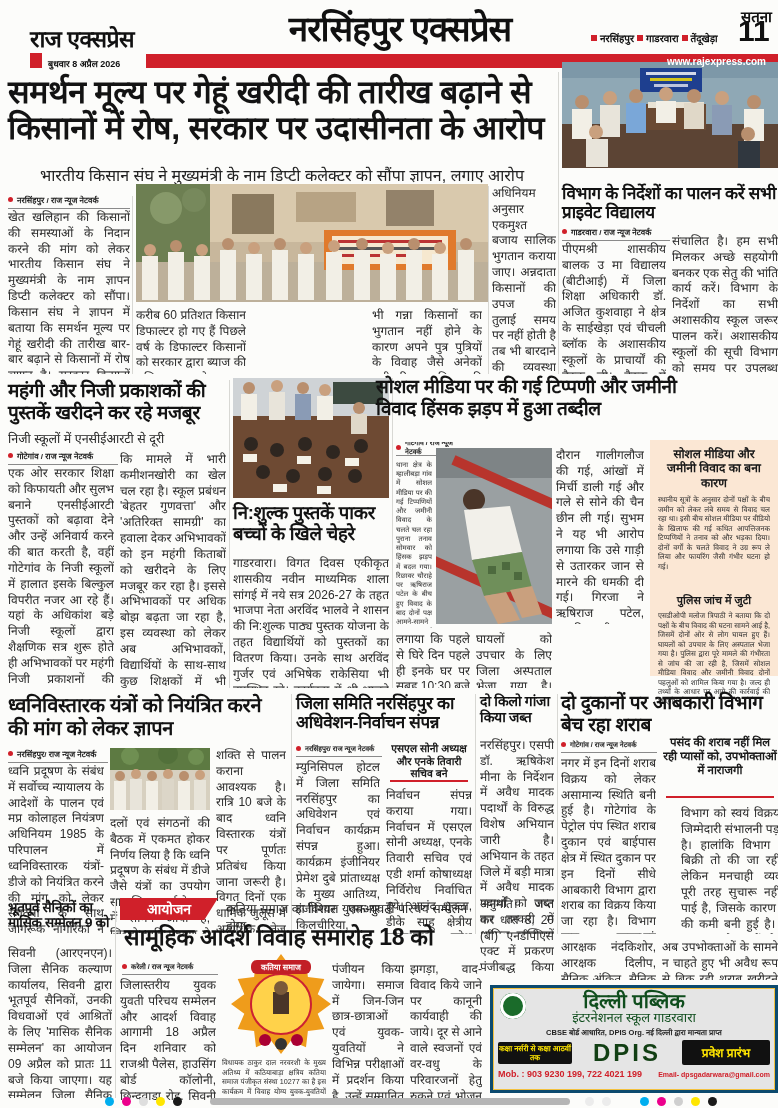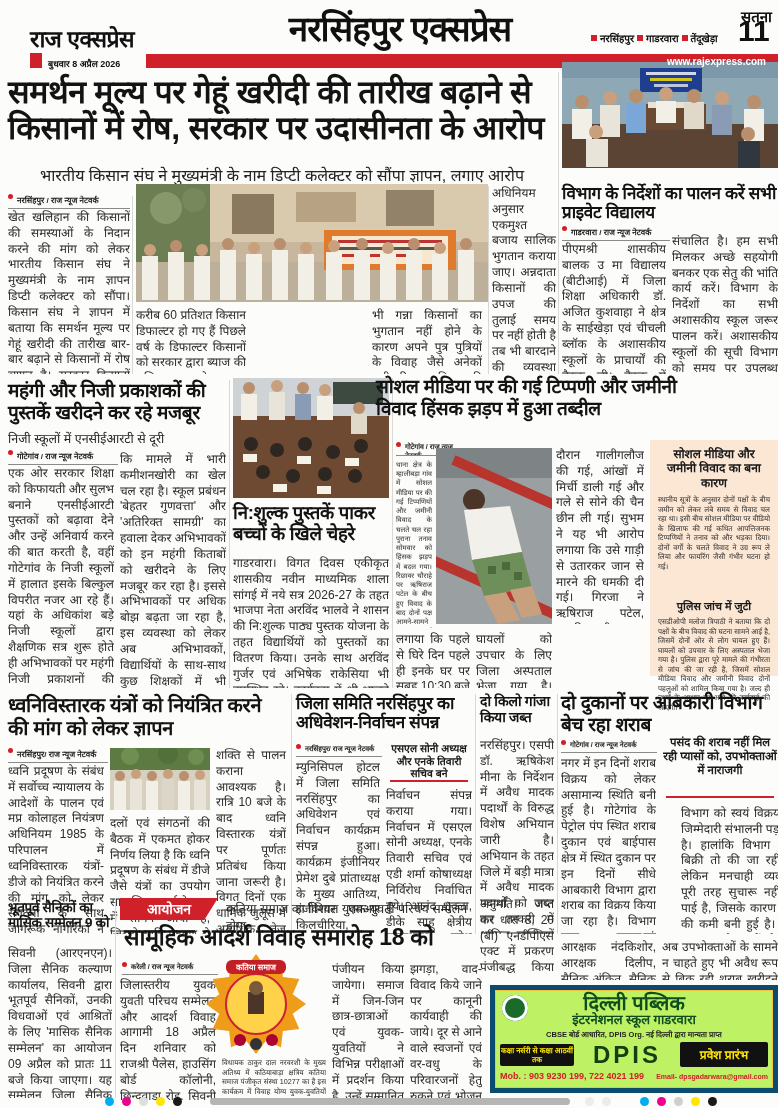--- a/index.html
+++ b/index.html
@@ -2,21 +2,21 @@
 <html><head>
 <meta charset="utf-8">
 <style>
 *{margin:0;padding:0;box-sizing:border-box}
 html,body{background:#9a9a9a}
 .page{position:relative;width:778px;height:1108px;margin:0 auto;background:#fcfcfa;
   font-family:"Liberation Sans","DejaVu Sans",sans-serif;overflow:hidden;color:#222}
 .abs{position:absolute}
 .hl{font-weight:700;color:#131313;line-height:1.14;letter-spacing:-.3px}
 .body-col{font-size:12px;line-height:1.32;color:#2b2b2b;text-align:justify;overflow:hidden}
-.byline{font-size:8px;font-weight:700;color:#222;display:flex;align-items:flex-start;gap:4px;
+.byline{font-size:8px;font-weight:700;color:#222;display:flex;align-items:center;gap:4px;
   border-bottom:1px solid #8a8a8a;padding-bottom:3px;overflow:hidden;white-space:nowrap}
 .byline .bdot{width:5px;height:5px;border-radius:50%;background:#d0202a;flex:0 0 auto}
 .vrule{position:absolute;width:1px;background:#d8d8d4}
 .redsq{display:inline-block;width:6px;height:6px;background:#d0202a;margin:0 3px}
 .boxhead{font-weight:700;text-align:center;color:#1a1a1a;line-height:1.2}
 .redline{position:absolute;height:2px;background:#d0202a}
 .photo{overflow:hidden;background:#cbbfa8}
 .photo svg{display:block;width:100%;height:100%}
 .dotmark{position:absolute;width:9px;height:9px;border-radius:50%}
 .barmark{position:absolute;height:7px;border-radius:4px;background:#b5b5b5}
@@ -219,21 +219,21 @@
       <polygon points="74,142 96,138 106,166 86,170" fill="#c9a07e"></polygon>
     </svg>
   </div>
   <div class="abs body-col" style="left:556px;top:448px;width:88px;height:176px">दौरान गालीगलौज की गई, आंखों में मिर्ची डाली गई और गले से सोने की चैन छीन ली गई। सुभम ने यह भी आरोप लगाया कि उसे गाड़ी से उतारकर जान से मारने की धमकी दी गई। गिरजा ने ऋषिराज पटेल, उसकी पत्नी, पूजा, खाने संदीप व राजू तथा समुद्र डोंगिया पर आरोप लगाया है। वहीं दूसरे पक्ष की ओर से सरिता पटेल ने बताया कि रिछावर चौराहा पर विवाद के बाद जब वे अपने पति ऋषिराज पटेल के साथ घर लौट रहे थे, सभी रास्ते में गिरजा</div>
   <div class="abs body-col" style="left:396px;top:632px;width:74px;height:56px">लगाया कि पहले से घिरे दिन पहले ही इनके घर पर सुबह 10:30 बजे फायरिंग की गई, जिसमें दोनों पक्षों के बीच जमकर विवाद हुआ था। बाद में मामला थाने पहुंचा।</div>
   <div class="abs body-col" style="left:476px;top:632px;width:76px;height:56px">घायलों को उपचार के लिए जिला अस्पताल भेजा गया है। पुलिस ने दोनों पक्षों की शिकायत पर मामला दर्ज कर जांच शुरू कर दी है।</div>
 
   <div class="abs" style="left:650px;top:440px;width:128px;height:236px;background:#fbe7d4;padding:7px 8px">
     <div class="boxhead" style="font-size:12px">सोशल मीडिया और जमीनी विवाद का बना कारण</div>
     <div class="body-col" style="margin-top:5px;font-size:7.2px;height:86px">स्थानीय सूत्रों के अनुसार दोनों पक्षों के बीच जमीन को लेकर लंबे समय से विवाद चल रहा था। इसी बीच सोशल मीडिया पर वीडियो के खिलाफ की गई कथित आपत्तिजनक टिप्पणियों ने तनाव को और भड़का दिया। दोनों वर्गों के चलते विवाद ने उग्र रूप ले लिया और फायरिंग जैसी गंभीर घटना हो गई।</div>
-    <div class="boxhead" style="font-size:11px;margin-top:19px">पुलिस जांच में जुटी</div>
+    <div class="boxhead" style="font-size:11px;margin-top:13px">पुलिस जांच में जुटी</div>
     <div class="body-col" style="margin-top:4px;font-size:7.2px;height:100px">एसडीओपी मलोज त्रिपाठी ने बताया कि दो पक्षों के बीच विवाद की घटना सामने आई है, जिसमें दोनों ओर से लोग घायल हुए हैं। घायलों को उपचार के लिए अस्पताल भेजा गया है। पुलिस द्वारा पूरे मामले की गंभीरता से जांच की जा रही है, जिसमें सोशल मीडिया विवाद और जमीनी विवाद दोनों पहलुओं को शामिल किया गया है। जल्द ही तथ्यों के आधार पर आगे की कार्रवाई की जाएगी।</div>
   </div>
 
   <div class="abs hl" style="left:8px;top:694px;width:278px;font-size:20px">ध्वनिविस्तारक यंत्रों को नियंत्रित करने की मांग को लेकर ज्ञापन</div>
   <div class="abs byline" style="left:8px;top:748px;width:100px">
     <span class="bdot"></span>
     <span>नरसिंहपुर/ राज न्यूज नेटवर्क</span>
   </div>
   <div class="abs body-col" style="left:8px;top:764px;width:96px;height:170px">ध्वनि प्रदूषण के संबंध में सर्वोच्च न्यायालय के आदेशों के पालन एवं मप्र कोलाहल नियंत्रण अधिनियम 1985 के परिपालन में ध्वनिविस्तारक यंत्रों-डीजे को नियंत्रित करने की मांग को लेकर संगठनों के साथ जागरूक नागरिकों ने कलेक्टर के नाम एसडीएम को ज्ञापन सौंपा। ज्ञापन में उल्लेख किया है कि गत 5 अप्रैल को नरसिंह मंदिर प्रांगण में शहर और जिले के प्रबुद्ध</div>
   <div class="abs photo" style="left:110px;top:748px;width:100px;height:62px">
@@ -299,43 +299,43 @@
   <div class="abs" style="left:120px;top:898px;width:98px;height:22px;background:#d0202a;color:#fff;font-weight:700;
        font-size:14px;text-align:center;line-height:22px;clip-path:polygon(0 0,100% 0,86% 100%,0 100%)">आयोजन</div>
   <div class="abs subhead" style="left:226px;top:900px;width:250px;font-size:12.5px">कतिया समाज का विशाल युवक-युवती परिचय सम्मेलन होगा</div>
   <div class="abs hl" style="left:124px;top:924px;width:352px;font-size:23px">सामूहिक आदर्श विवाह समारोह 18 को</div>
   <div class="abs byline" style="left:122px;top:962px;width:96px">
     <span class="bdot"></span>
     <span style="font-size:7px">करेली / राज न्यूज नेटवर्क</span>
   </div>
   <div class="abs body-col" style="left:120px;top:978px;width:96px;height:122px">जिलास्तरीय युवक युवती परिचय सम्मेलन और आदर्श विवाह आगामी 18 अप्रैल दिन शनिवार को राजश्री पैलेस, हाउसिंग बोर्ड कॉलोनी, छिन्दवाड़ा रोड, सिवनी में सम्माजिक एकता, भाईचारा, प्रेम-सौहार्द, सहयोग व सेवा भावना जागृत करने तथा विकसित समाज के सृजन हेतु उक्त भव्य आयोजन हो रहा है। बबलू चालकवन नगर अध्यक्ष सिवनी ने दी जानकारी के अनुसार समाज के पिपरिया होशंगाबाद</div>
 
-  <div class="abs" style="left:204px;top:952px;width:104px;height:104px">
+  <div class="abs" style="left:229px;top:952px;width:104px;height:104px">
     <svg viewBox="0 0 104 104">
       <polygon fill="#ef9c1b" points="102,52 88.7,61.8 95.3,77 78.9,78.9 77,95.3 61.8,88.7 52,102 42.2,88.7 27,95.3 25.1,78.9 8.7,77 15.3,61.8 2,52 15.3,42.2 8.7,27 25.1,25.1 27,8.7 42.2,15.3 52,2 61.8,15.3 77,8.7 78.9,25.1 95.3,27 88.7,42.2"></polygon>
       <circle cx="52" cy="52" r="30" fill="#ffd24a" stroke="#c23" stroke-width="2"></circle>
       <rect x="44" y="40" width="16" height="22" fill="#4a3528"></rect>
       <circle cx="52" cy="36" r="7" fill="#7a5a3a"></circle>
       <rect x="22" y="8" width="60" height="14" rx="6" fill="#c21f26"></rect>
       <text x="52" y="18" text-anchor="middle" font-size="8" fill="#fff" font-weight="bold">कतिया समाज</text>
       <circle cx="36" cy="88" r="6" fill="#a03"></circle>
         <circle cx="52" cy="92" r="6" fill="#333"></circle>
         <circle cx="68" cy="88" r="6" fill="#a03"></circle>
     </svg>
   </div>
   <div class="abs body-col" style="left:222px;top:1058px;width:104px;height:42px;font-size:7.2px">विधायक ठाकुर दाल नरवरशी के मुख्य अतिथ्य में कठियाबाड़ा क्षत्रिय कतिया समाज पंजीकृत संस्था 10277 का है इस कार्यक्रम में विवाह योग्य युवक-युवतियों का</div>
   <div class="abs body-col" style="left:332px;top:962px;width:72px;height:138px">पंजीयन किया जायेगा। समाज में जिन-जिन छात्र-छात्राओं एवं युवक-युवतियों ने विभिन्न परीक्षाओं में प्रदर्शन किया है, उन्हें सम्मानित किया जायेगा तथा जिन समाजसेवी जनों ने समाज हित में या कोई विशेष क्षेत्र में विशिष्ट उल्लेखनीय कार्य किया है, समिति द्वारा उन्हें भी सम्मानित किया जायेगा। समिति द्वारा आदर्श विवाह में सम्मिलित होने वाले सभी जोड़ों को विशेष सम्मान तथा भेंट राशि प्रदान की जायेगी। कार्यक्रम स्थल पर शराब पीकर आना पूर्णतः प्रतिबंधित है, किसी भी व्यक्ति के द्वारा गाली-गलौज</div>
   <div class="abs body-col" style="left:410px;top:962px;width:72px;height:138px">झगड़ा, वाद-विवाद किये जाने पर कानूनी कार्यवाही की जाये। दूर से आने वाले स्वजनों एवं वर-वधु के परिवारजनों हेतु रुकने एवं भोजन आदि की व्यवस्था समिति की ओर से रहेगी। बस स्टैण्ड रेल्वे स्टेशन से कार्यक्रम स्थल तक पहुंचने हेतु समाज की ओर से वाहन व्यवस्था रहेगी। परिस्थिति अनुसार कार्यक्रम में परिवर्तन संशोधन हेतु समिति अधिकृत रहेगी। कृष्ण कुमार डोंगरे जिलाध्यक्ष ने सामाजिक लोगों से अनुरोध किया है कि समाज के इस कार्यक्रम को परिवार सहित सहभागिता विवाह कर सफल करें।</div>
 
-  <div class="abs" style="left:490px;top:985px;width:288px;height:108px;background:#bef264;border:5px solid #0c4a6e;
+  <div class="abs" style="left:490px;top:985px;width:288px;height:108px;background:#e5e5e5;border:3px solid #0c4a6e;
        box-shadow:inset 0 0 0 1px #f3c13e;padding:3px 5px">
     <div style="position:absolute;left:7px;top:5px;width:26px;height:26px;border-radius:50%;background:#1a6b2a;
          box-shadow:inset 0 0 0 3px #fff, inset 0 0 0 5px #1a6b2a"></div>
     <div style="text-align:center;font-size:20px;font-weight:700;color:#0f4d1d;line-height:1">दिल्ली पब्लिक</div>
-    <div style="text-align:center;font-size:13px;font-weight:700;color:#0f4d1d;line-height:1.15">इंटरनेशनल स्कूल गाडरवारा</div>
+    <div style="text-align:center;font-size:13px;font-weight:400;color:#0f4d1d;line-height:1.15">इंटरनेशनल स्कूल गाडरवारा</div>
     <div style="text-align:center;font-size:7.5px;font-weight:700;color:#222;margin-top:1px">CBSE बोर्ड आधारित, DPIS Org. नई दिल्ली द्वारा मान्यता प्राप्त</div>
     <div style="display:flex;align-items:center;justify-content:space-between;margin-top:2px">
       <div style="width:74px;background:#111;color:#ffe600;font-size:7.5px;font-weight:700;text-align:center;
            padding:2px 1px;border-radius:2px;line-height:1.25">कक्षा नर्सरी से कक्षा आठवीं तक</div>
       <div style="font-size:24px;font-weight:700;color:#123f14;letter-spacing:3px">DPIS</div>
       <div style="width:88px;background:#111;color:#ffe600;font-size:12px;font-weight:700;text-align:center;
            padding:4px 1px;border-radius:2px">प्रवेश प्रारंभ</div>
     </div>
     <div style="display:flex;justify-content:space-between;margin-top:2px">
       <span style="font-size:9px;font-weight:700;color:#d0202a">Mob. : 903 9230 199, 722 4021 199</span>

